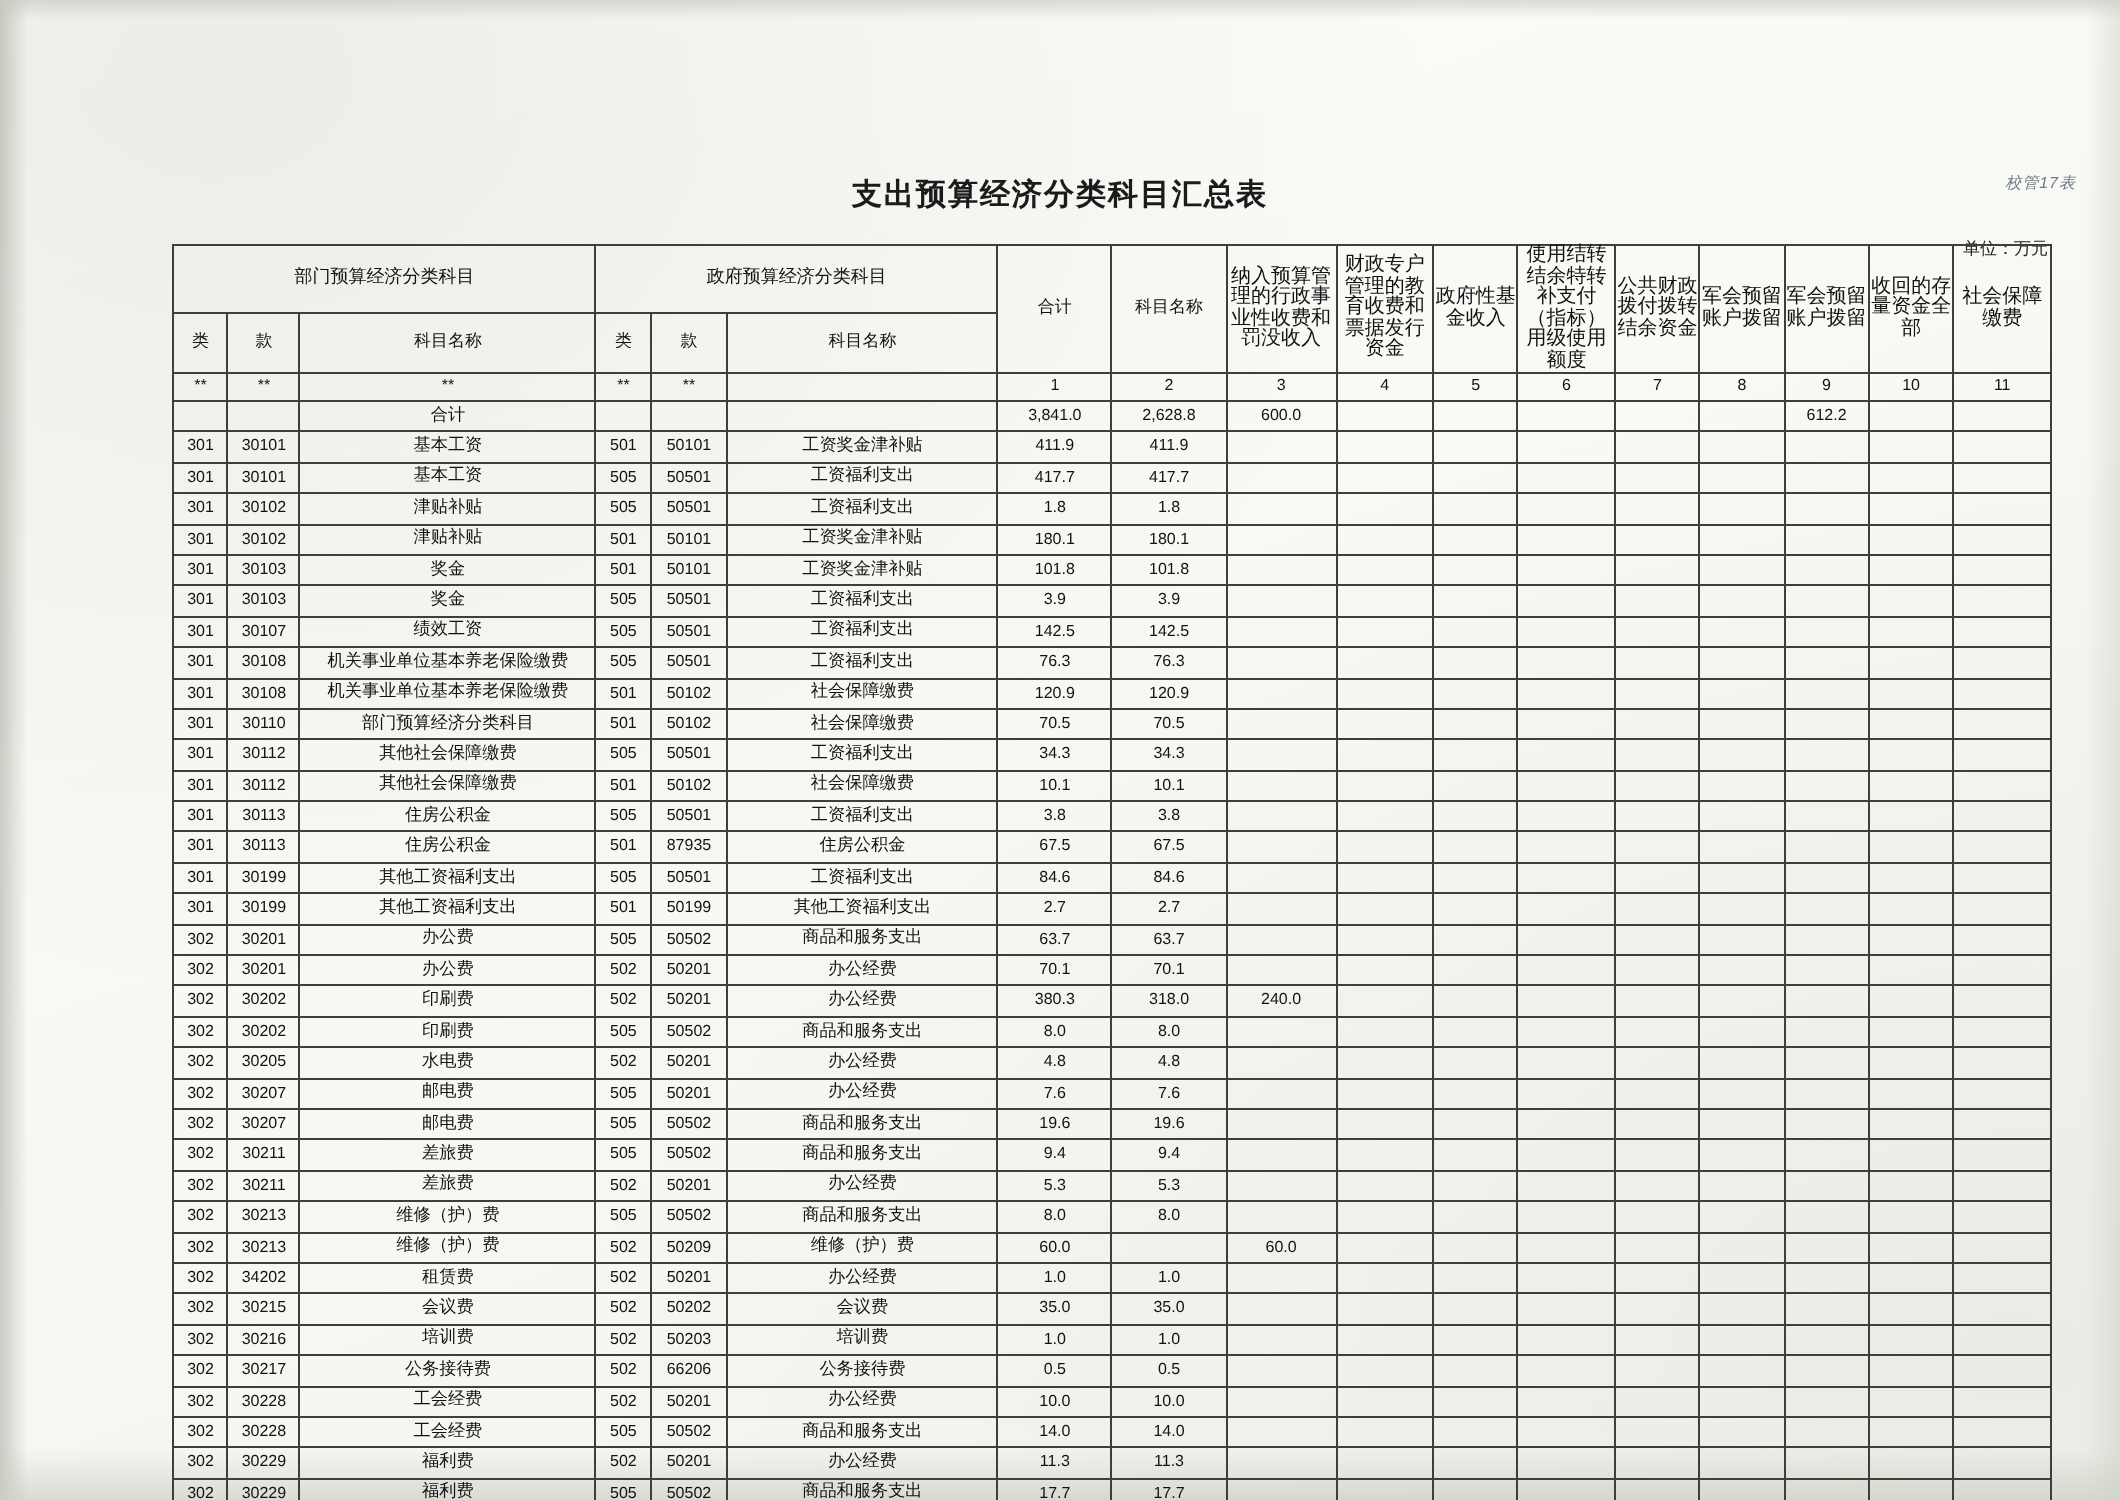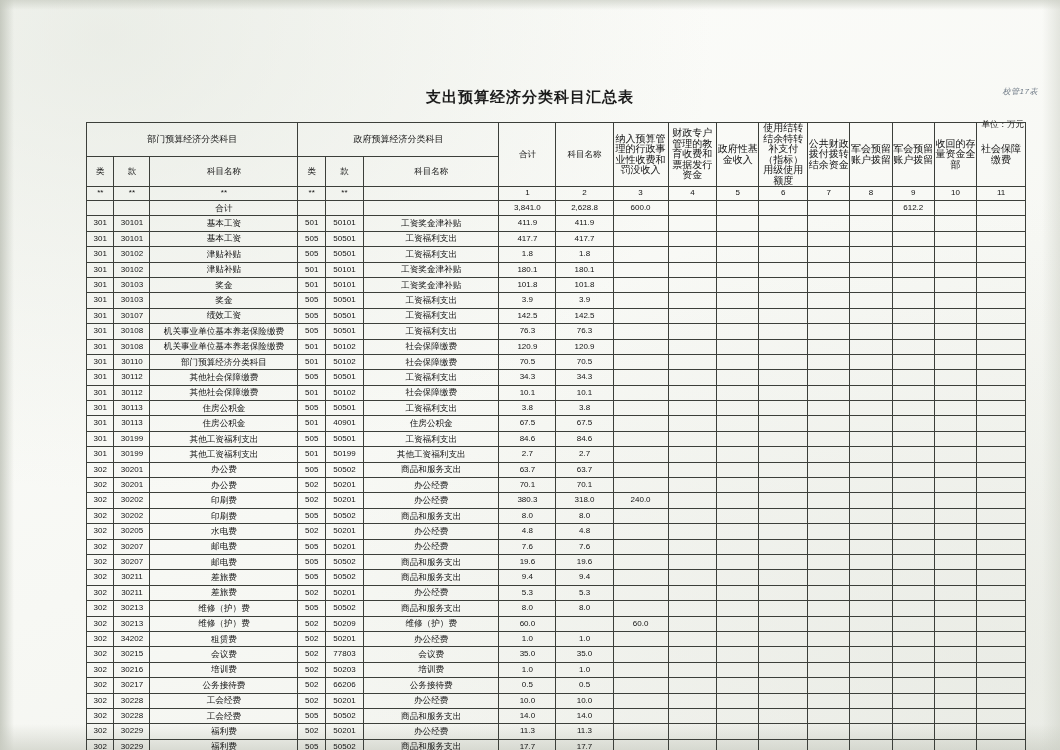--- a/index.html
+++ b/index.html
@@ -487,21 +487,21 @@
             <td class="num"></td>
             <td class="num"></td>
             <td class="num"></td>
             <td class="num"></td>
           </tr>
           <tr class="datarow">
             <td class="code">301</td>
             <td class="code">30113</td>
             <td class="name">住房公积金</td>
             <td class="code">501</td>
-            <td class="code">40901</td>
+            <td class="code">87935</td>
             <td class="name">住房公积金</td>
             <td class="num">67.5</td>
             <td class="num">67.5</td>
             <td class="num"></td>
             <td class="num"></td>
             <td class="num"></td>
             <td class="num"></td>
             <td class="num"></td>
             <td class="num"></td>
             <td class="num"></td>
@@ -772,21 +772,21 @@
             <td class="num"></td>
             <td class="num"></td>
             <td class="num"></td>
             <td class="num"></td>
           </tr>
           <tr class="datarow">
             <td class="code">302</td>
             <td class="code">30215</td>
             <td class="name">会议费</td>
             <td class="code">502</td>
-            <td class="code">77803</td>
+            <td class="code">50202</td>
             <td class="name">会议费</td>
             <td class="num">35.0</td>
             <td class="num">35.0</td>
             <td class="num"></td>
             <td class="num"></td>
             <td class="num"></td>
             <td class="num"></td>
             <td class="num"></td>
             <td class="num"></td>
             <td class="num"></td>

